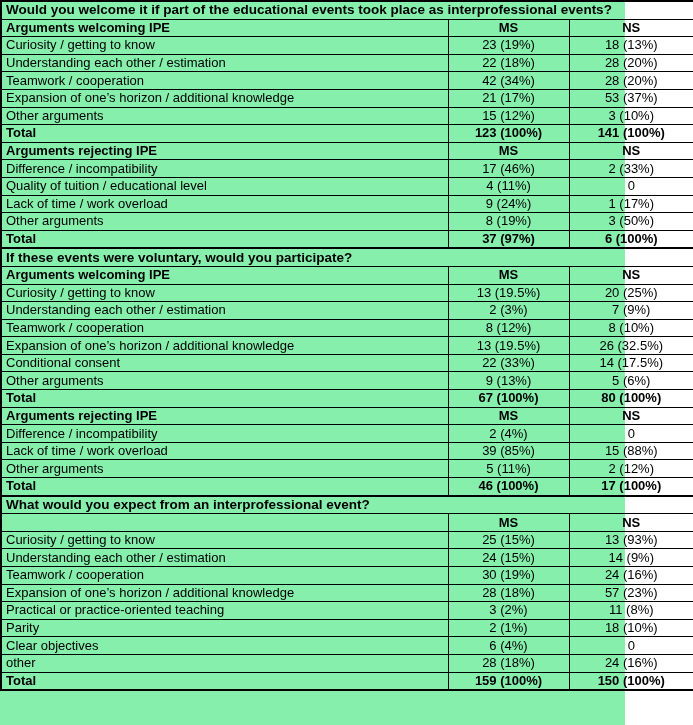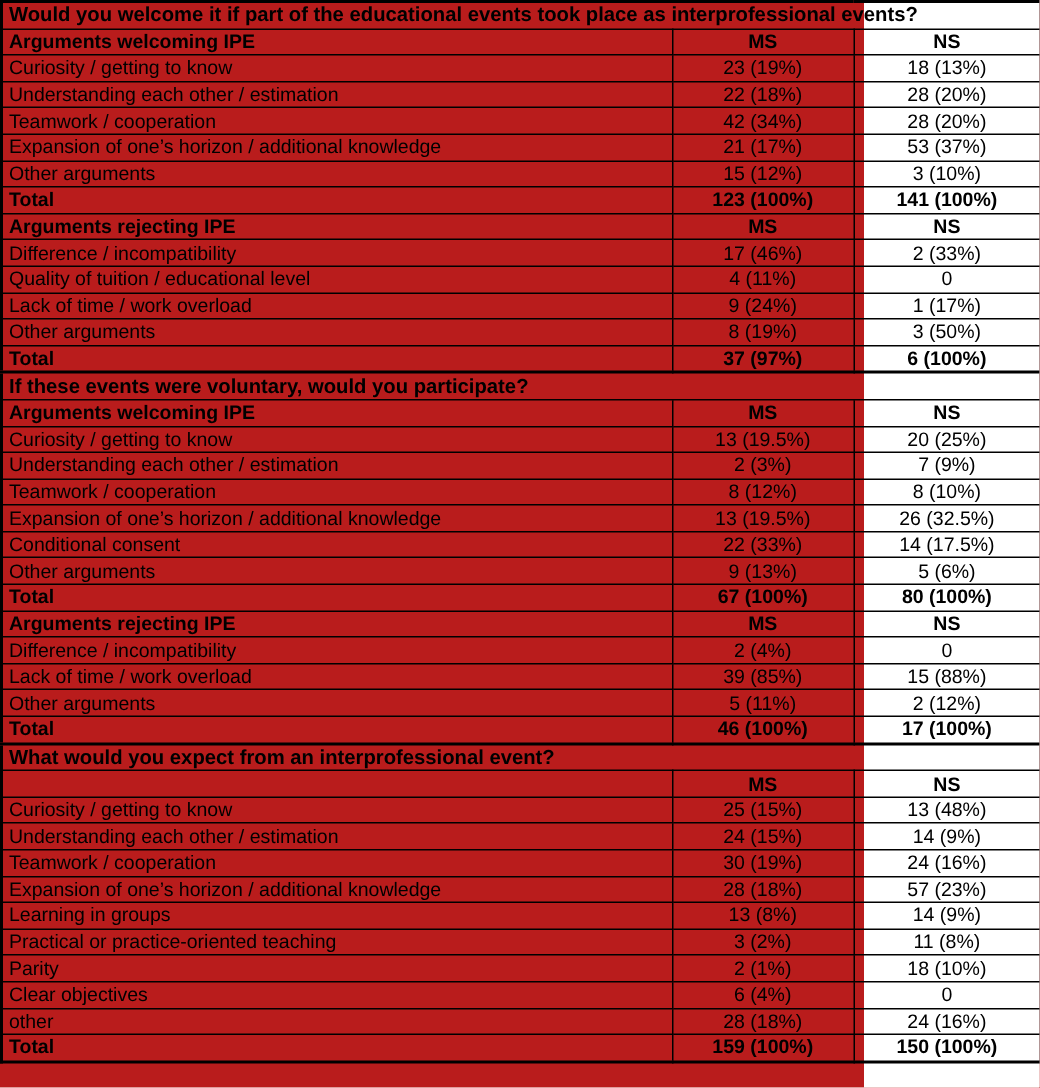--- a/index.html
+++ b/index.html
@@ -1,23 +1,23 @@
 <!DOCTYPE html>
 <html><head>
 <meta charset="utf-8">
 <style>
   html, body {
     margin: 0;
     padding: 0;
     background: #ffffff;
   }
   .page {
-    width: 576px;
+    width: 625px;
     height: 725px;
-    background: #b91c1c;
+    background: #86efac;
     box-sizing: border-box;
   }
   table.results {
     border-collapse: collapse;
     width: 693px;
     table-layout: fixed;
     font-family: "Liberation Sans", sans-serif;
     font-size: 13px;
     color: #000000;
   }
@@ -205,41 +205,36 @@
           <td colspan="3" class="cell-label">What would you expect from an interprofessional event?</td>
         </tr>
         <tr class="row-group_header">
           <td class="cell-label"></td>
           <td class="cell-value">MS</td>
           <td class="cell-value">NS</td>
         </tr>
         <tr class="row-data">
           <td class="cell-label">Curiosity / getting to know</td>
           <td class="cell-value">25 (15%)</td>
-          <td class="cell-value">13 (48%)</td>
+          <td class="cell-value">13 (93%)</td>
         </tr>
         <tr class="row-data">
           <td class="cell-label">Understanding each other / estimation</td>
           <td class="cell-value">24 (15%)</td>
           <td class="cell-value">14 (9%)</td>
         </tr>
         <tr class="row-data">
           <td class="cell-label">Teamwork / cooperation</td>
           <td class="cell-value">30 (19%)</td>
           <td class="cell-value">24 (16%)</td>
         </tr>
         <tr class="row-data">
           <td class="cell-label">Expansion of one’s horizon / additional knowledge</td>
           <td class="cell-value">28 (18%)</td>
           <td class="cell-value">57 (23%)</td>
-        </tr>
-        <tr class="row-data">
-          <td class="cell-label">Learning in groups</td>
-          <td class="cell-value">13 (8%)</td>
-          <td class="cell-value">14 (9%)</td>
         </tr>
         <tr class="row-data">
           <td class="cell-label">Practical or practice-oriented teaching</td>
           <td class="cell-value">3 (2%)</td>
           <td class="cell-value">11 (8%)</td>
         </tr>
         <tr class="row-data">
           <td class="cell-label">Parity</td>
           <td class="cell-value">2 (1%)</td>
           <td class="cell-value">18 (10%)</td>

